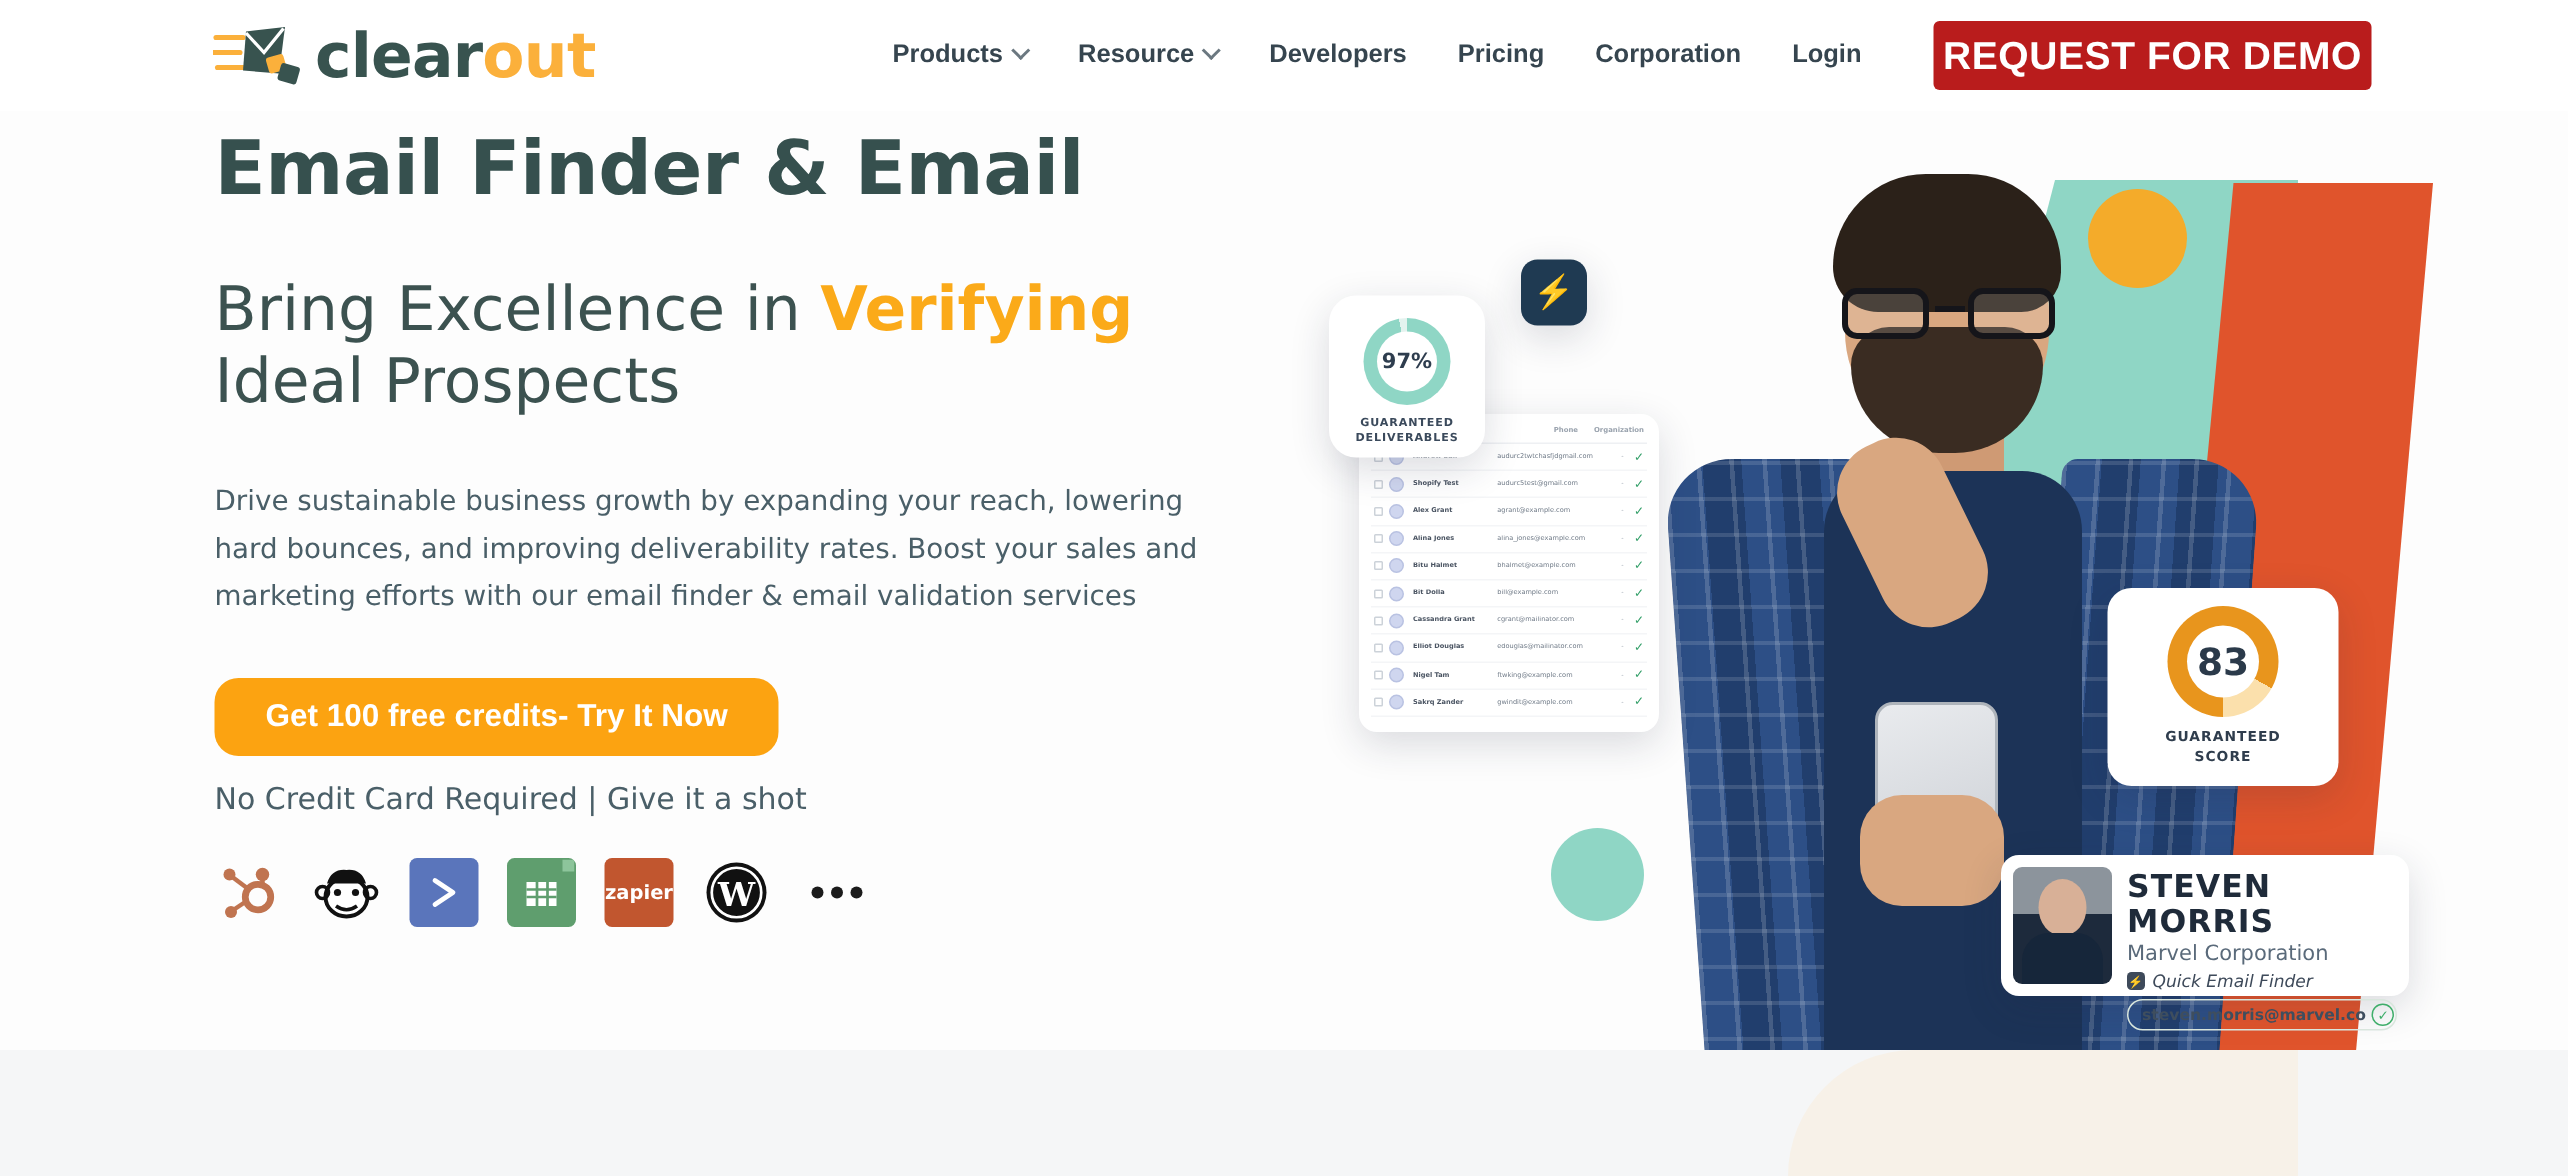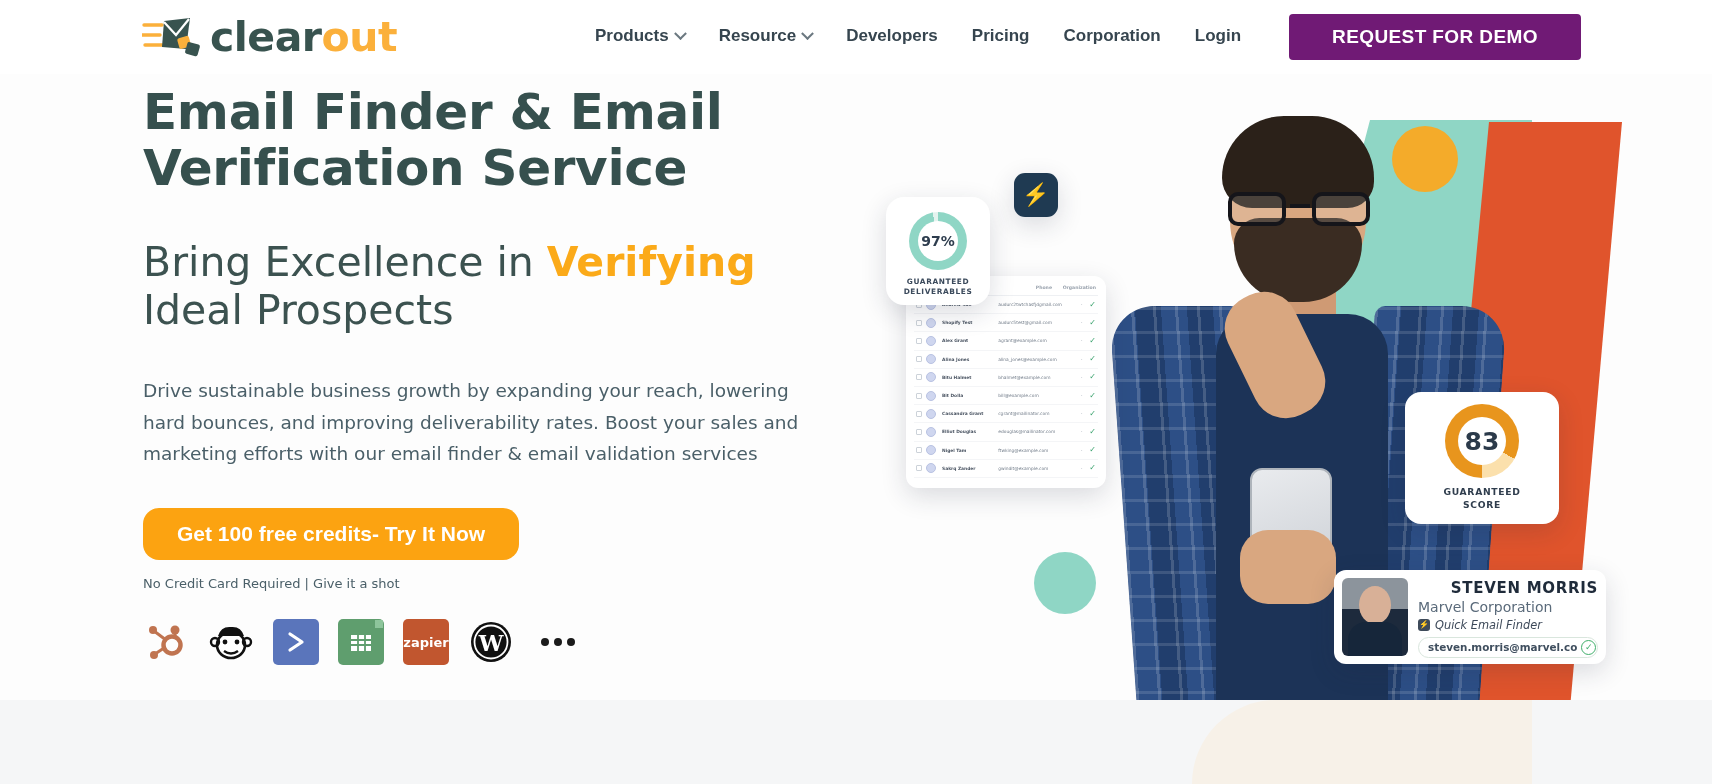--- a/index.html
+++ b/index.html
@@ -82,25 +82,25 @@
     border-bottom: 2px solid #6b7880;
     transform: rotate(45deg) translate(-2px,-2px);
   }
 
   .demo-btn {
     position: absolute;
     left: 1289px;
     top: 14px;
     width: 292px;
     height: 46px;
-    background: #701a75;
+    background: #b91c1c;
     color: #ffffff;
     border: none;
     border-radius: 4px;
-    font-size: 19px;
+    font-size: 26px;
     font-weight: 700;
     letter-spacing: 0.4px;
     cursor: pointer;
     font-family: "Liberation Sans", sans-serif;
   }
 
   
   .left-col {
     position: absolute;
     left: 143px;
@@ -148,21 +148,21 @@
     height: 52px;
     line-height: 52px;
     font-size: 21px;
     font-weight: 700;
     cursor: pointer;
     font-family: "Liberation Sans", sans-serif;
   }
 
   .subnote {
     margin-top: 16px;
-    font-size: 13px;
+    font-size: 20px;
     color: #4a5f68;
     font-family: "DejaVu Sans", sans-serif;
   }
 
   
   .logos {
     margin-top: 28px;
     display: flex;
     align-items: center;
     gap: 19px;
@@ -482,24 +482,23 @@
     width: 32px; height: 38px; border-radius: 50%;
     background: #d8b097;
   }
   .contact-photo .body {
     position: absolute; left: 6px; bottom: 0;
     width: 54px; height: 34px; border-radius: 18px 18px 0 0;
     background: #16263a;
   }
   .contact-info { padding-top: 2px; flex: 1; min-width: 0; }
   .c-name2 {
-    font-size: 15px; font-weight: 700; letter-spacing: 0.7px;
+    font-size: 21px; font-weight: 700; letter-spacing: 0.7px;
     color: #1f2b3a; line-height: 1.1;
     font-family: "DejaVu Sans", sans-serif;
-    text-align: right;
   }
   .c-org2 {
     font-size: 14px; color: #5a6a7a; margin-top: 2px;
     font-family: "DejaVu Sans", sans-serif;
   }
   .c-tag {
     display: flex; align-items: center; gap: 5px; margin-top: 3px;
   }
   .c-tag .sq {
     width: 12px; height: 12px; border-radius: 3px;
@@ -754,21 +753,20 @@
       <div class="c-mailpill">
         <span class="addr">steven.morris@marvel.co</span>
         <span class="tick">✓</span>
       </div>
     </div>
   </div>
 
   <div class="left-col">
     <h1 class="h1">
       <span>Email Finder &amp; Email</span><br>
-      <span>Verification Service</span>
     </h1>
 
     <h2 class="h2">
       <span>Bring Excellence in </span><span class="hl">Verifying</span><br>
       <span>Ideal Prospects</span>
     </h2>
 
     <p class="lead">Drive sustainable business growth by expanding your reach, lowering hard bounces, and improving deliverability rates. Boost your sales and marketing efforts with our email finder &amp; email validation services</p>
 
     <button class="cta">Get 100 free credits- Try It Now</button>

